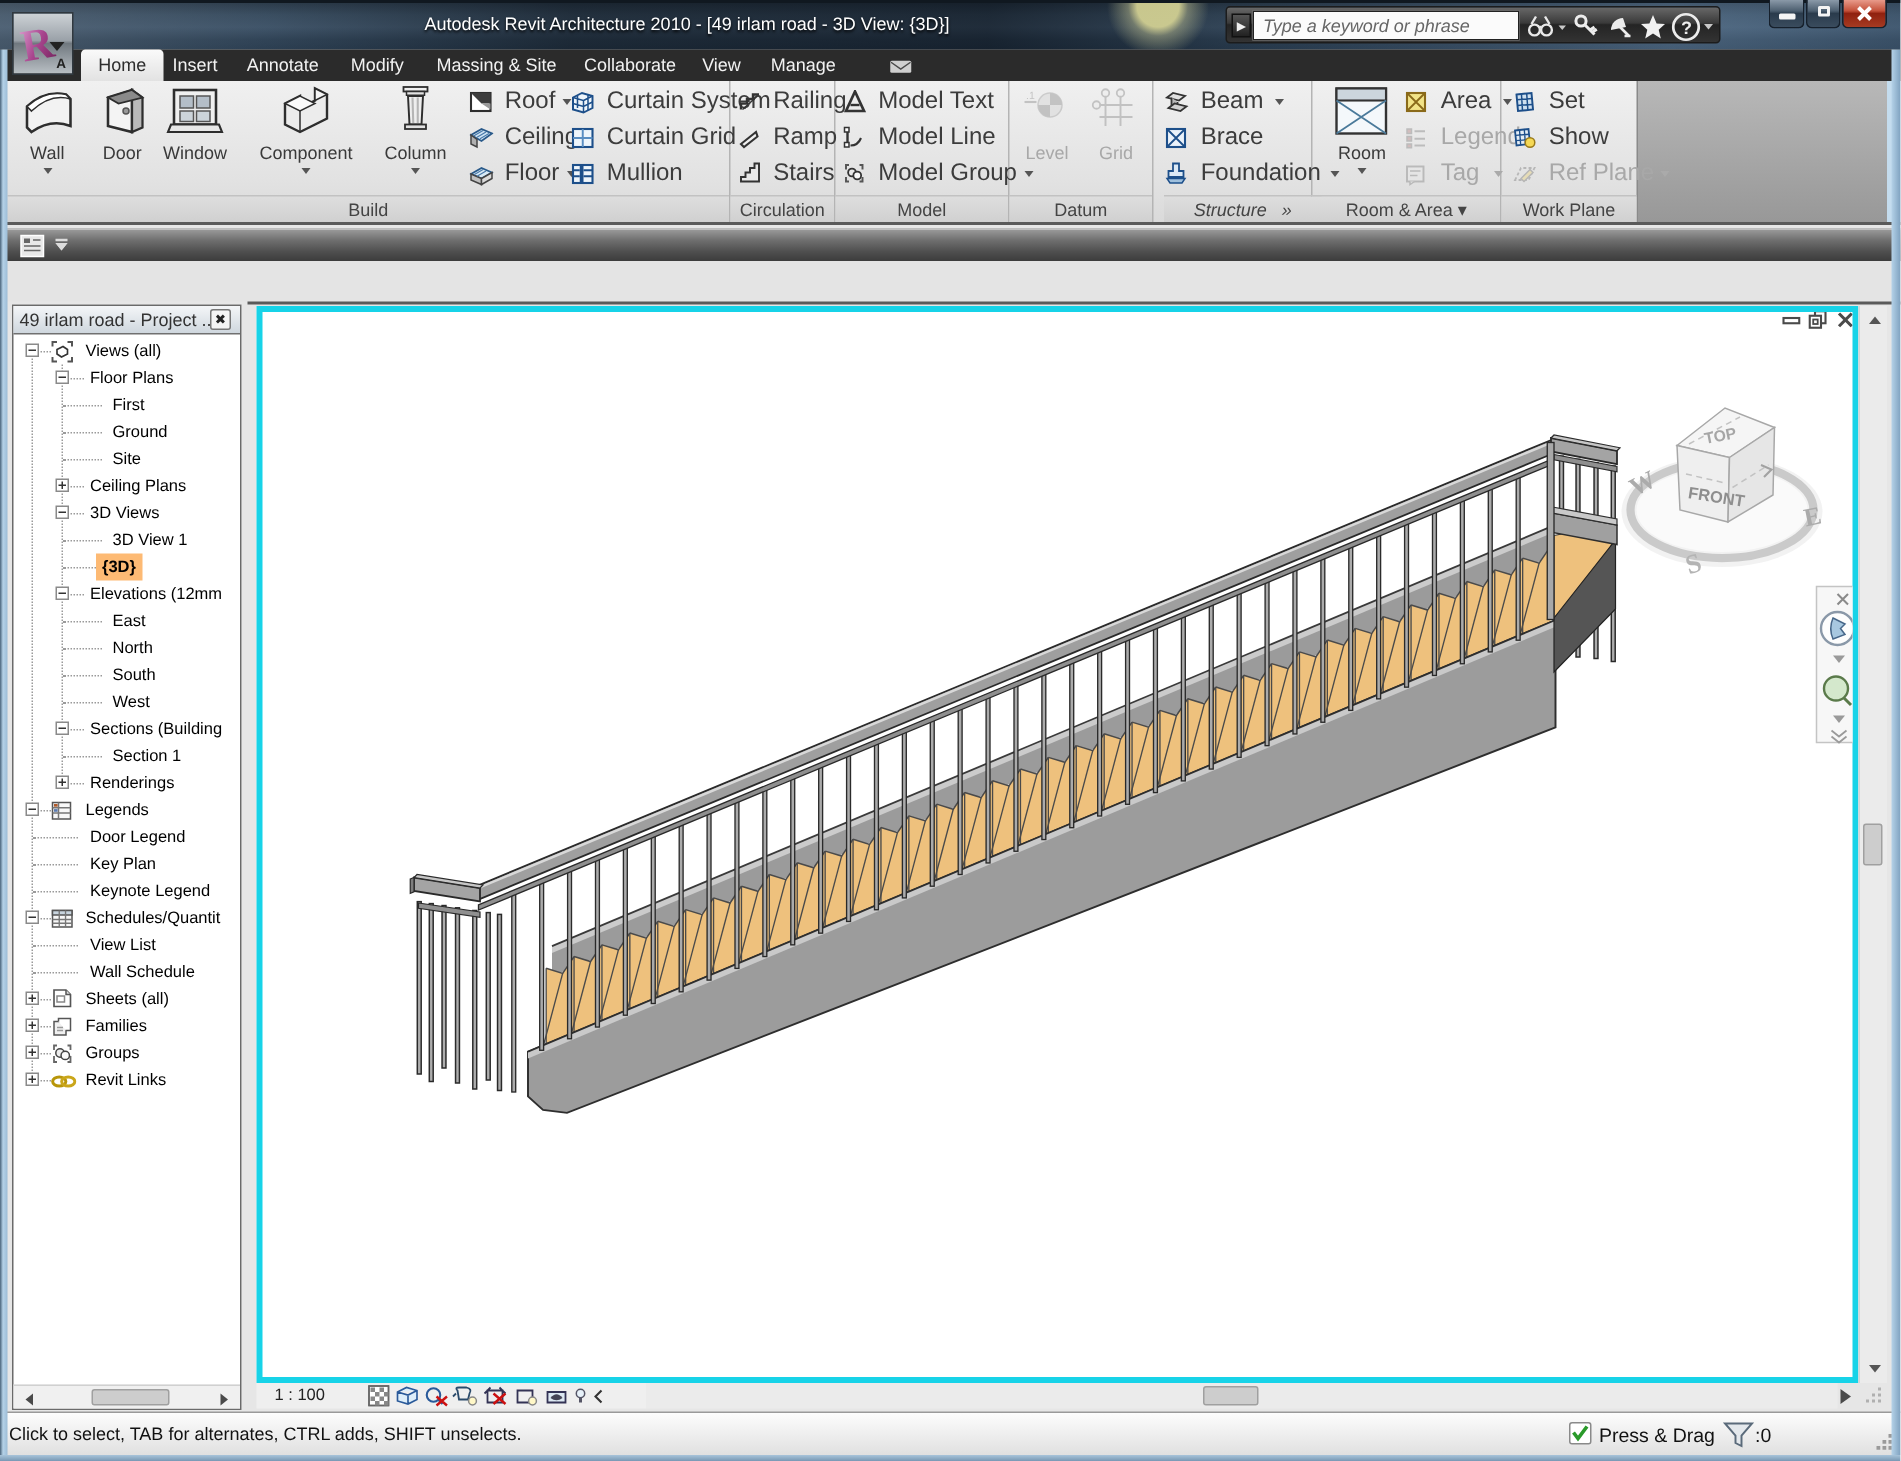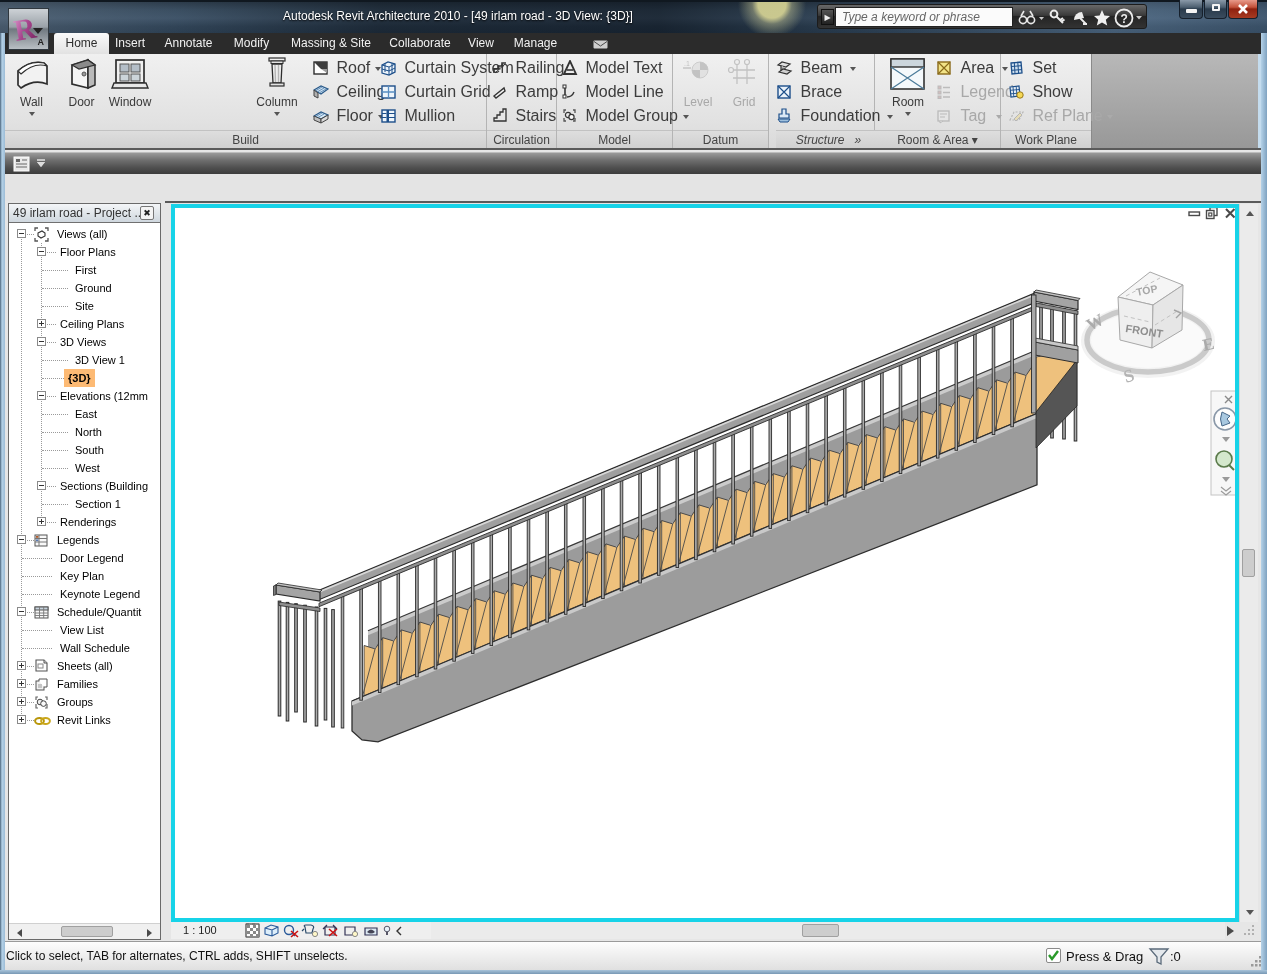--- a/index.html
+++ b/index.html
@@ -195,20 +195,29 @@
   <div class="bigbtn" style="left:106px;width:48px;">
     <svg width="40" height="35" style="margin-top:1px">
         <rect x="6" y="3" width="28" height="23" fill="#f0f0f0" stroke="#2e2e2e" stroke-width="1.7"></rect>
         <rect x="10" y="7" width="9" height="8" fill="#b4bec8" stroke="#555"></rect>
         <rect x="21" y="7" width="9" height="8" fill="#b4bec8" stroke="#555"></rect>
         <rect x="10" y="17" width="9" height="7" fill="#ccd4da" stroke="#555"></rect>
         <rect x="21" y="17" width="9" height="7" fill="#ccd4da" stroke="#555"></rect>
         <path d="M4,26 L36,26 L38,31 L2,31 Z" fill="#e8e8e8" stroke="#2e2e2e" stroke-width="1.4"></path>
       </svg>
     <div class="lbl">Window</div>
+  </div>
+  <div class="bigbtn" style="left:154px;width:100px;">
+    <svg width="42" height="35" style="margin-top:1px">
+        <path d="M7,12 L17,7 L17,15 L27,10 L27,2 L35,6 L35,22 L17,31 L7,26 Z" fill="#ececec" stroke="#2e2e2e" stroke-width="1.6"></path>
+        <path d="M7,12 L17,7 L27,12 L17,17 Z" fill="#fafafa" stroke="#2e2e2e" stroke-width="1"></path>
+        <path d="M27,2 L35,6 L27,10 Z" fill="#f6f6f6" stroke="#2e2e2e" stroke-width="1"></path>
+        <path d="M17,17 L17,31" stroke="#2e2e2e" stroke-width="1"></path>
+      </svg>
+    <div class="lbl">Component</div><div class="drp"></div>
   </div>
   <div class="bigbtn" style="left:254px;width:46px;">
     <svg width="28" height="35" style="margin-top:0px">
         <rect x="6" y="2" width="16" height="3" fill="#f0f0f0" stroke="#2e2e2e" stroke-width="1.2"></rect>
         <rect x="8" y="5" width="12" height="2.5" fill="#e2e2e2" stroke="#2e2e2e" stroke-width="1"></rect>
         <path d="M9,8 L10,27 L18,27 L19,8 Z" fill="#eeeeee" stroke="#2e2e2e" stroke-width="1.3"></path>
         <path d="M12,9 L12.5,26 M15.5,9 L15.5,26" stroke="#b5b5b5" stroke-width="1.4"></path>
         <rect x="7" y="27" width="14" height="3" fill="#e2e2e2" stroke="#2e2e2e" stroke-width="1.2"></rect>
       </svg>
     <div class="lbl">Column</div><div class="drp"></div>
@@ -497,21 +506,21 @@
 <div style="position:absolute;left:13px;top:370px;width:30px;height:1px;border-top:1px dotted #9a9a9a;"></div>
 <div class="trow" style="left:51px;top:361px;">Keynote Legend</div>
 <div style="position:absolute;left:13px;top:388px;width:12px;height:1px;border-top:1px dotted #9a9a9a;"></div>
 <div style="position:absolute;left:8px;top:383px;width:9px;height:9px;background:#fff;border:1px solid #8a8a8a;"></div>
       <div style="position:absolute;left:10px;top:387px;width:5px;height:1px;background:#333;"></div>
 <svg style="position:absolute;left:25px;top:381px;" width="15" height="15">
         <rect x="1" y="2" width="13" height="11" fill="#f8f8f8" stroke="#555"></rect>
         <rect x="1" y="2" width="13" height="3" fill="#c8d4de" stroke="#555"></rect>
         <path d="M1,8 L14,8 M1,10.5 L14,10.5 M5.5,2 L5.5,13 M9.7,2 L9.7,13" stroke="#777" stroke-width="0.9"></path>
       </svg>
-<div class="trow" style="left:48px;top:379px;">Schedule/Quantit</div>
+<div class="trow" style="left:48px;top:379px;">Schedules/Quantit</div>
 <div style="position:absolute;left:13px;top:406px;width:30px;height:1px;border-top:1px dotted #9a9a9a;"></div>
 <div class="trow" style="left:51px;top:397px;">View List</div>
 <div style="position:absolute;left:13px;top:424px;width:30px;height:1px;border-top:1px dotted #9a9a9a;"></div>
 <div class="trow" style="left:51px;top:415px;">Wall Schedule</div>
 <div style="position:absolute;left:13px;top:442px;width:12px;height:1px;border-top:1px dotted #9a9a9a;"></div>
 <div style="position:absolute;left:8px;top:437px;width:9px;height:9px;background:#fff;border:1px solid #8a8a8a;"></div>
       <div style="position:absolute;left:10px;top:441px;width:5px;height:1px;background:#333;"></div>
       <div style="position:absolute;left:12px;top:439px;width:1px;height:5px;background:#333;"></div>
 <svg style="position:absolute;left:25px;top:435px;" width="15" height="15">
         <path d="M2,1 L10,1 L13,4 L13,12 L2,12 Z" fill="#fff" stroke="#555" stroke-width="1.1"></path>

